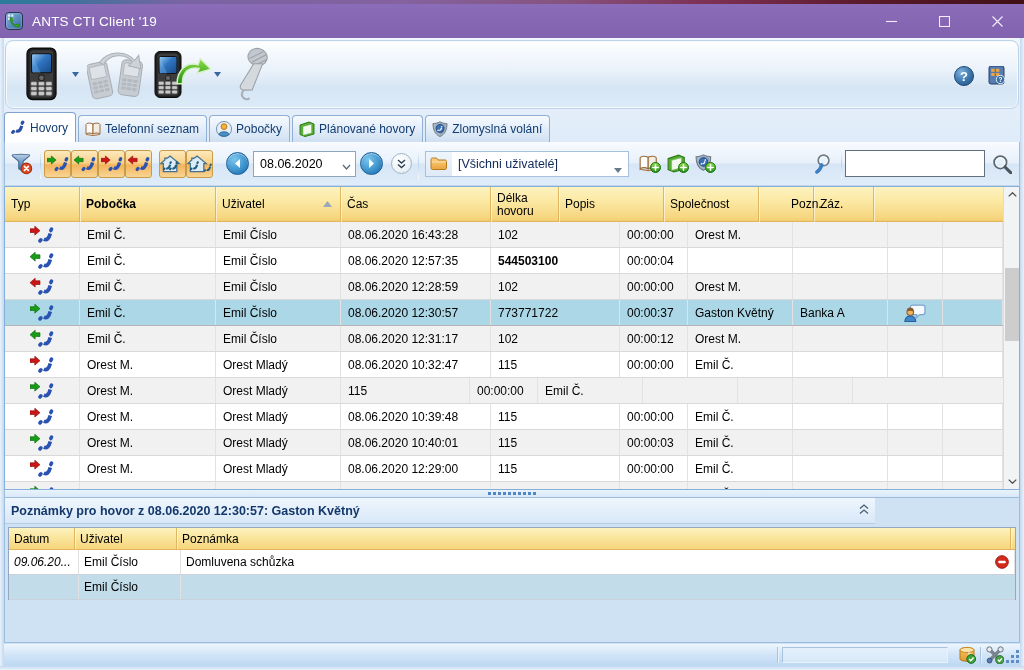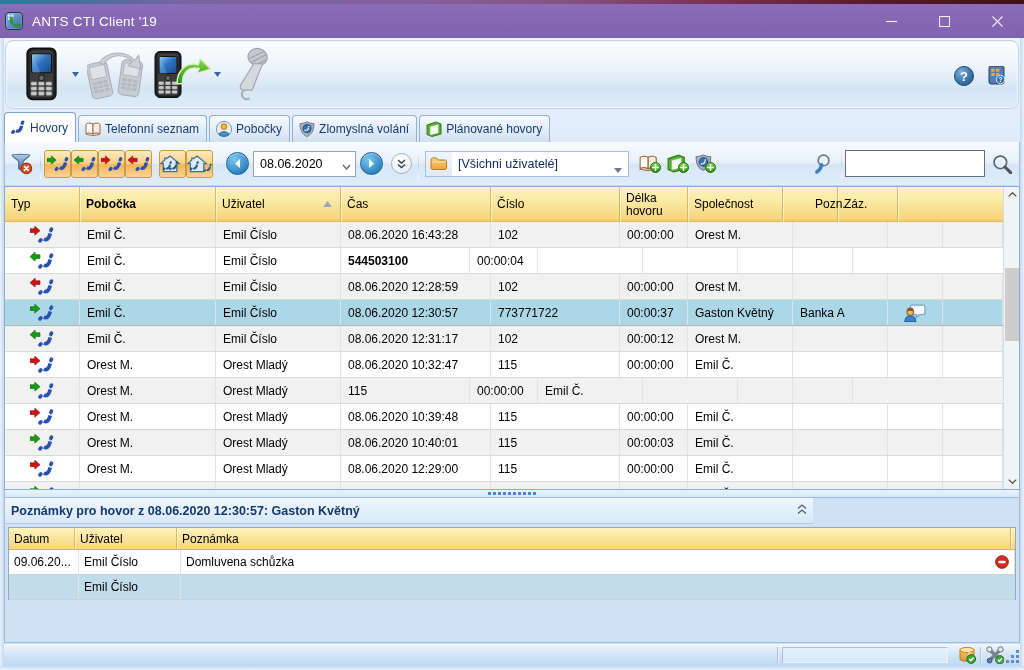--- a/index.html
+++ b/index.html
@@ -89,21 +89,21 @@
   #vscroll .arr { position:absolute; left:0; width:16px; height:15px; display:flex; align-items:center; justify-content:center; }
   #vscroll .thumb { position:absolute; left:1px; width:14px; top:81px; height:73px; background:#cdcdcd; }
 
   
   #splitter { position:absolute; left:0; top:348px; width:1016px; height:7px; border-left:1px solid #9dbddf; border-right:1px solid #9dbddf; background:linear-gradient(#eaf3fc,#d8e8f8); display:flex; align-items:center; justify-content:center; }
   #splitter .dots { display:flex; gap:2px; }
   #splitter .dots i { width:3px; height:3px; background:#4e86c8; display:block; }
 
   
   #notes { position:absolute; left:0; top:355px; width:1016px; height:146px; border:1px solid #9dbddf; background:#cfe2f4; }
-  #notes-header { position:absolute; left:0; top:0; width:808px; height:26px;
+  #notes-header { position:absolute; left:0; top:0; width:870px; height:26px;
     background:linear-gradient(#eff6fd,#d8e8f8); border-bottom:1px solid #b4cce6; display:flex; align-items:center; }
   #notes-header .txt { margin-left:6px; font-weight:bold; color:#14386b; font-size:12.5px; }
   #notes-header .collapse { position:absolute; right:6px; top:6px; }
   #notes-grid { position:absolute; left:3px; top:29px; width:1008px; height:73px; border:1px solid #93a8c0; background:#fff; }
   #notes-ghead { display:flex; height:22px; background:linear-gradient(#fdf3c0,#fae7a0 40%,#f6d67f 95%); border-bottom:1px solid #e3b45e; }
   .nhcell { display:flex; align-items:center; padding-left:5px; border-right:1px solid rgba(221,176,90,.9); box-shadow:1px 0 0 rgba(255,255,255,.55); font-size:12px; }
   .nrow { display:flex; height:25px; border-bottom:1px solid #c9d2dc; background:#fff; position:relative; }
   .nrow.hint { background:#c2dcea; }
   .ncell { display:flex; align-items:center; padding-left:5px; border-right:1px solid #e2e2e2; overflow:hidden; white-space:nowrap; font-size:12px; }
 
@@ -428,32 +428,32 @@
           <span class="tabicon">
             <svg width="16" height="16" viewBox="0 0 16 16">
               <use href="#g-person"></use>
             </svg>
           </span>
           <span>Pobočky</span>
         </div>
         <div class="tab">
           <span class="tabicon">
             <svg width="16" height="16" viewBox="0 0 16 16">
-              <use href="#g-shield"></use>
+              <use href="#g-planned"></use>
             </svg>
           </span>
-          <span>Zlomyslná volání</span>
+          <span>Plánované hovory</span>
         </div>
         <div class="tab">
           <span class="tabicon">
             <svg width="16" height="16" viewBox="0 0 16 16">
-              <use href="#g-planned"></use>
+              <use href="#g-shield"></use>
             </svg>
           </span>
-          <span>Plánované hovory</span>
+          <span>Zlomyslná volání</span>
         </div>
       </div>
     <div id="tab-underline"></div>
 
     <div id="pane">
 
       <div id="filterbar">
         <div class="iconbtn" style="width:30px;margin-left:2px">
           <svg width="24" height="22" viewBox="0 0 20 20">
             <use href="#g-funnel"></use>
@@ -589,25 +589,25 @@
             </div>
             <div class="hcell" style="width: 125px;">
               <span>Uživatel</span>
               <svg width="9" height="6" viewBox="0 0 9 6" class="sort">
                 <path d="M4.5 0 L9 6 L0 6 Z" fill="#9aa8b8"></path>
               </svg>
             </div>
             <div class="hcell" style="width: 150px;">
               <span>Čas</span>
             </div>
-            <div class="hcell" style="width: 129px;">
-              <span>Číslo</span>
-            </div>
             <div class="hcell" style="width: 68px;">
               <span style="white-space: normal; width: 46px;">Délka hovoru</span>
+            </div>
+            <div class="hcell" style="width: 105px;">
+              <span>Popis</span>
             </div>
             <div class="hcell" style="width: 95px;">
               <span>Společnost</span>
             </div>
             <div class="hcell" style="width: 55px; padding-left: 32px;">
               <span>Pozn.</span>
             </div>
             <div class="hcell" style="width: 60px;">
               <span>Záz.</span>
             </div>
@@ -632,20 +632,21 @@
             </div>
             <div class="grow">
               <div class="gcell typ" style="width: 75px;">
                 <svg width="24" height="20" viewBox="0 0 26 20">
                   <use href="#p-arrow" transform="translate(10.8,0.5) scale(-0.8 0.8)" fill="#189c18" stroke="#0c6e0c" stroke-width="0.9"></use>
                   <use href="#g-receiver" transform="translate(9.2,1.6) scale(0.88)" fill="#2a52b2" stroke="#2a52b2" stroke-width="1"></use>
                 </svg>
               </div>
               <div class="gcell" style="width: 136px;">Emil Č.</div>
               <div class="gcell" style="width: 125px;">Emil Číslo</div>
+              <div class="gcell" style="width: 150px;">08.06.2020 12:57:35</div>
               <div class="gcell" style="width: 129px; font-weight: bold;">544503100</div>
               <div class="gcell" style="width: 68px;">00:00:04</div>
               <div class="gcell" style="width: 105px;"></div>
               <div class="gcell" style="width: 95px;"></div>
               <div class="gcell" style="width: 55px;"></div>
               <div class="gcell" style="width: 60px;"></div>
             </div>
             <div class="grow odd">
               <div class="gcell typ" style="width: 75px;">
                 <svg width="24" height="20" viewBox="0 0 26 20">
@@ -843,21 +844,21 @@
           </span>
         </div>
         <div id="notes-grid">
           <div id="notes-ghead">
               <div class="nhcell" style="width: 66px;">Datum</div>
               <div class="nhcell" style="width: 102px;">Uživatel</div>
               <div class="nhcell" style="width: 834px;">Poznámka</div>
             </div>
           <div id="notes-rows">
               <div class="nrow">
-                <div class="ncell" style="width: 70px;">09.06.20...</div>
+                <div class="ncell" style="width: 70px; font-style: italic;">09.06.20...</div>
                 <div class="ncell" style="width: 102px;">Emil Číslo</div>
                 <div class="ncell" style="width: 834px;">Domluvena schůzka</div>
                 <div style="position: absolute; right: 6px; top: 5px;"><svg width="14" height="14" viewBox="0 0 14 14">
                     <use href="#g-del"></use>
                   </svg></div>
               </div>
               <div class="nrow hint">
                 <div class="ncell" style="width: 70px;"></div>
                 <div class="ncell" style="width: 102px;">Emil Číslo</div>
               </div>

